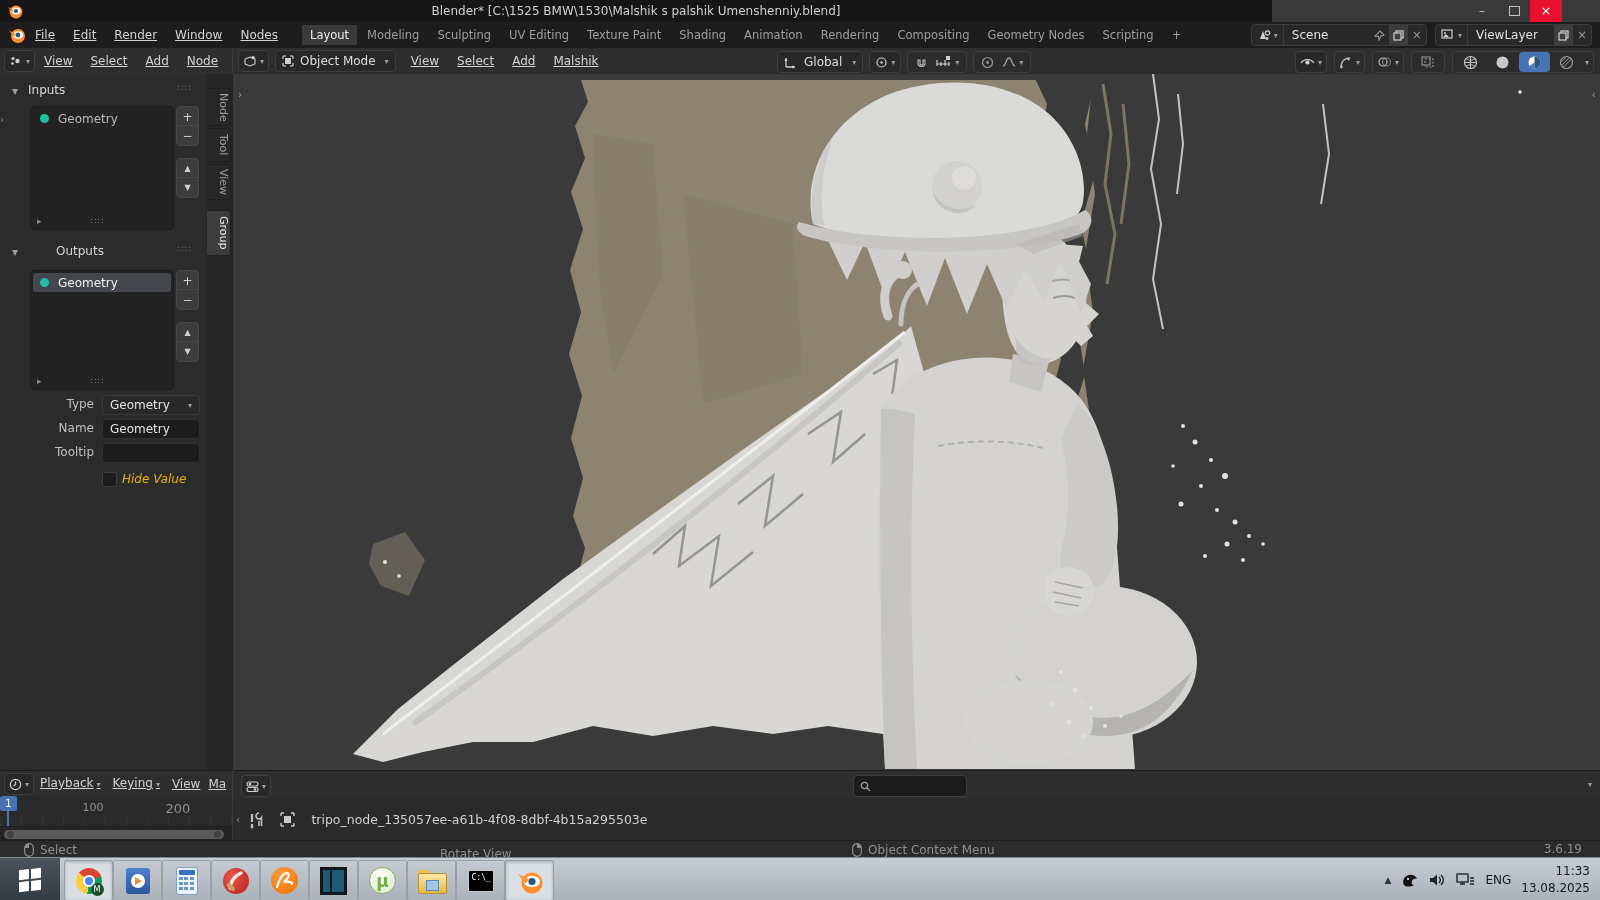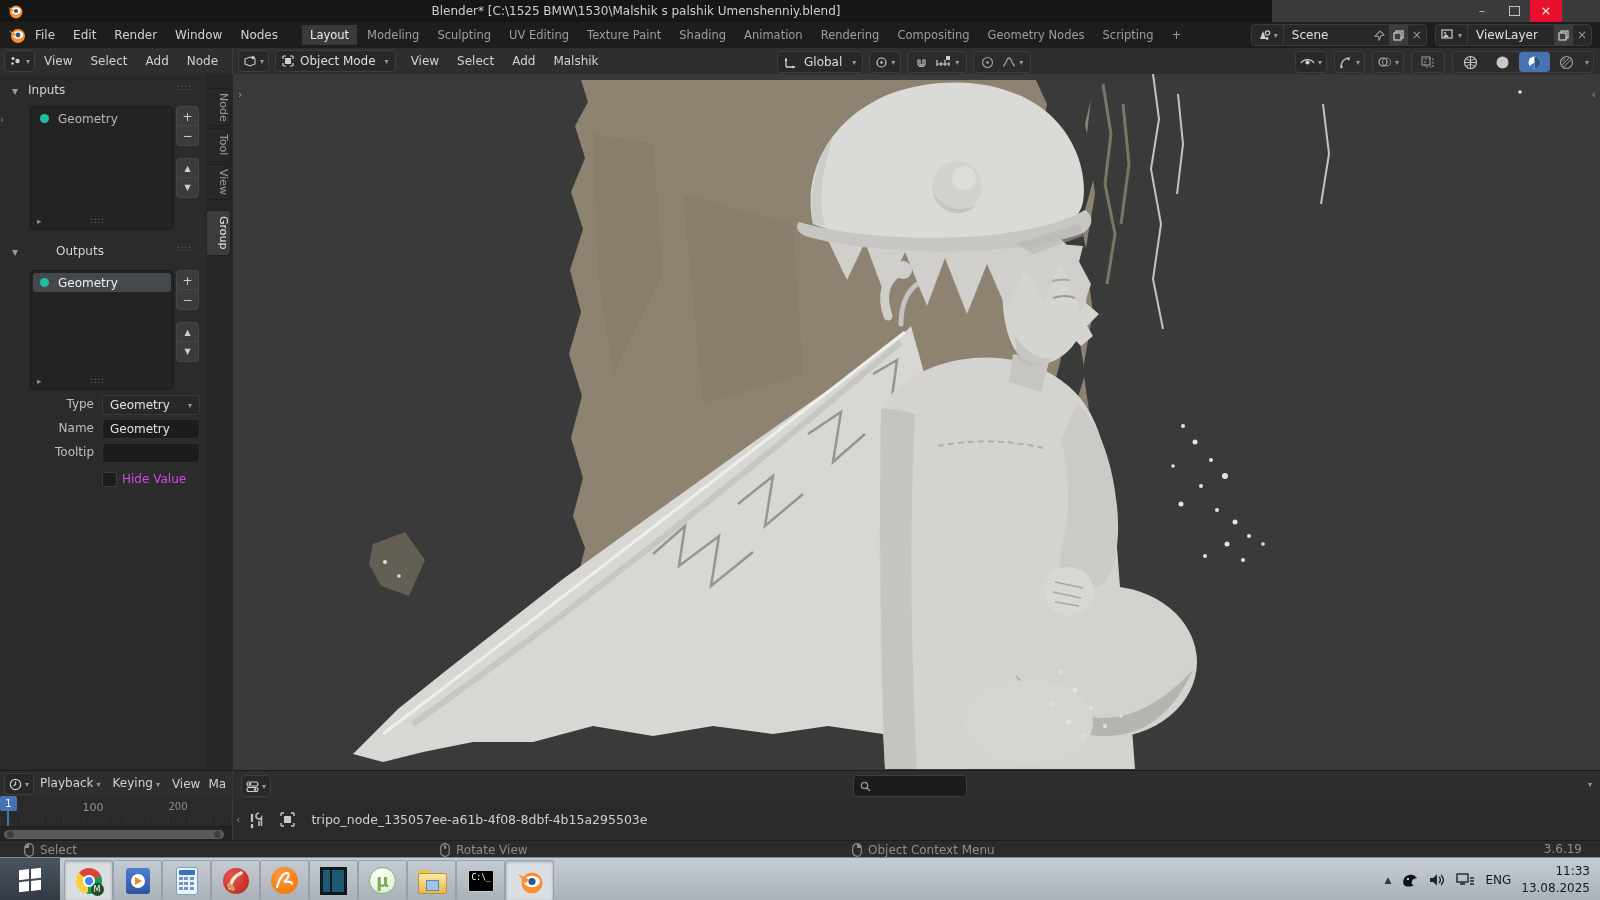--- a/index.html
+++ b/index.html
@@ -7,21 +7,21 @@
   .abs{position:absolute;}
   .flex{display:flex;align-items:center;}
   
   .titlebar{left:0;top:0;width:1272px;height:22px;background:#161616;}
   .titlebar .title{width:100%;text-align:center;line-height:22px;color:#cfcfcf;font-size:12px;}
   .wctrl{top:0;height:22px;width:32px;text-align:center;line-height:21px;color:#c0c0c0;font-size:13px;}
   .wctrl.close{background:#e8112d;color:#fff;}
   .maxbox{display:inline-block;width:9px;height:8px;border:1px solid #c0c0c0;margin-top:6px;}
   
   .topbar{left:0;top:22px;width:1600px;height:26px;background:#1d1d1d;display:flex;align-items:center;}
-  .menu{padding:0 9px;line-height:26px;color:#d2d2d2;font-size:12px;white-space:nowrap;}
+  .menu{padding:0 9px;line-height:26px;color:#d2d2d2;font-size:12px;white-space:nowrap;text-decoration:underline;}
   .wtab{padding:0 8px;line-height:20px;margin:0 1px;color:#9e9e9e;font-size:11.5px;border-radius:0;white-space:nowrap;}
   .wtab.active{background:#3a3a3a;color:#ececec;}
   .idsel{display:flex;align-items:center;background:#282828;border:1px solid #3b3b3b;border-radius:4px;height:20px;margin-left:8px;}
   .idsel .icobtn{padding:0 5px;border-right:1px solid #3b3b3b;display:flex;align-items:center;height:100%;}
   .idsel .val{padding:0 8px;color:#e0e0e0;min-width:70px;}
   .idsel .mini{padding:0 4px;color:#9a9a9a;display:flex;align-items:center;height:100%;}
   .chev{color:#9a9a9a;font-size:8px;margin-left:3px;}
   
   .hdr{background:#2e2e2e;border-bottom:1px solid #202020;height:26px;}
   .widget{display:inline-flex;align-items:center;background:#282828;border:1px solid #3e3e3e;border-radius:4px;height:20px;color:#dedede;padding:0 6px;}
@@ -216,21 +216,21 @@
     </div>
     <span class="fldlab" style="left:4px;top:347px;">Name</span>
     <div class="txtin" style="left:102px;top:345px;width:82px;">
       <span>Geometry</span>
     </div>
     <span class="fldlab" style="left:4px;top:371px;">Tooltip</span>
     <div class="txtin" style="left:102px;top:369px;width:82px;">
       <span></span>
     </div>
     <div class="checkbox" style="left:102px;top:398px;"></div>
-    <span class="abs" style="left:122px;top:398px;color:#d946ef;">Hide Value</span>
+    <span class="abs" style="left:122px;top:398px;color:#eab308;font-style:italic;">Hide Value</span>
   </div>
 
   <div class="abs tabstrip">
     <div class="vtab" style="top:14px;height:36px;">Node</div>
     <div class="vtab" style="top:54px;height:32px;">Tool</div>
     <div class="vtab" style="top:90px;height:34px;">View</div>
     <div class="vtab active" style="top:136px;height:44px;">Group</div>
   </div>
 
   <div class="abs hdr" style="left:233px;top:48px;width:1367px;">
@@ -453,21 +453,21 @@
         </svg>
       <span class="chev">▾</span>
     </span>
     <span class="menu" style="padding:0 6px;"><span>Playback</span><span class="chev">▾</span></span>
     <span class="menu" style="padding:0 6px;"><span>Keying</span><span class="chev">▾</span></span>
     <span class="menu" style="padding:0 6px;">View</span>
     <span class="menu" style="padding:0 2px;">Ma</span>
   </div>
   <div class="abs ruler">
     <span class="abs" style="left:78px;top:5px;width:30px;text-align:center;font-size:11px;">100</span>
-    <span class="abs" style="left:163px;top:5px;width:30px;text-align:center;font-size:10px;">200</span>
+    <span class="abs" style="left:163px;top:5px;width:30px;text-align:center;font-size:13px;">200</span>
     <div class="tick-strip"></div>
     <div class="framepill">1</div>
     <div class="abs" style="left:7px;top:15px;width:2px;height:15px;background:#4772b3;"></div>
   </div>
   <div class="abs scrollrow">
     <div class="scrollhandle">
       <span class="scrolldot" style="left:3px;"></span>
       <span class="scrolldot" style="right:3px;"></span>
     </div>
   </div>
@@ -510,21 +510,21 @@
   </div>
 
   <div class="abs statusbar">
     <span class="hint" style="left:24px;">
       <svg width="10" height="14" viewBox="0 0 10 14">
           <rect x="0.7" y="0.7" width="8.6" height="12.6" rx="4.3" fill="none" stroke="#8f8f8f" stroke-width="1.2"></rect>
           <path d="M5,1 A4,4 0 0 0 1,5 L5,5 Z" fill="#8f8f8f"></path>
         </svg>
       <span>Select</span>
     </span>
-    <span class="hint" style="left:440px;">
+    <span class="hint" style="left:440px;flex-direction:column;">
       <svg width="10" height="14" viewBox="0 0 10 14">
           <rect x="0.7" y="0.7" width="8.6" height="12.6" rx="4.3" fill="none" stroke="#8f8f8f" stroke-width="1.2"></rect>
           <rect x="4" y="2" width="2" height="4" rx="1" fill="#8f8f8f"></rect>
         </svg>
       <span>Rotate View</span>
     </span>
     <span class="hint" style="left:852px;">
       <svg width="10" height="14" viewBox="0 0 10 14">
           <rect x="0.7" y="0.7" width="8.6" height="12.6" rx="4.3" fill="none" stroke="#8f8f8f" stroke-width="1.2"></rect>
           <path d="M5,1 A4,4 0 0 1 9,5 L5,5 Z" fill="#8f8f8f"></path>

